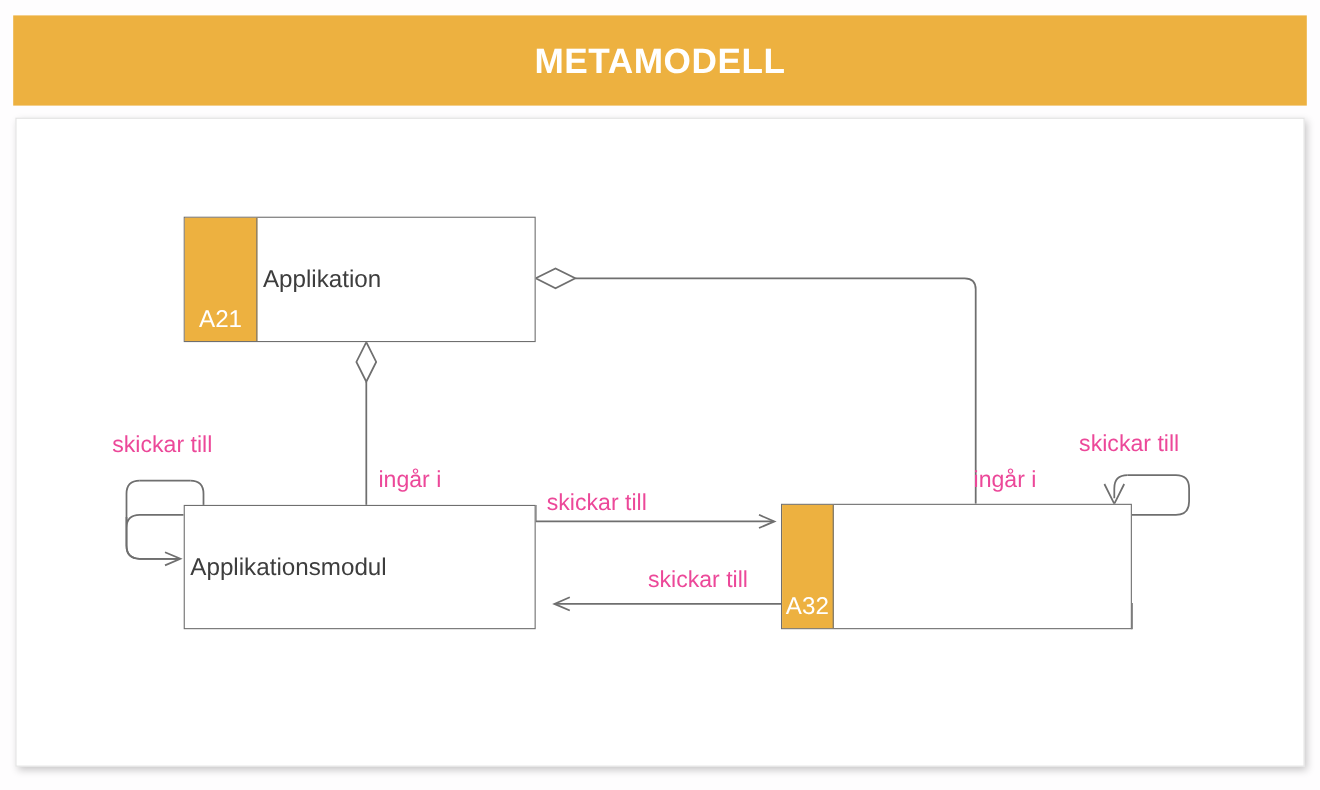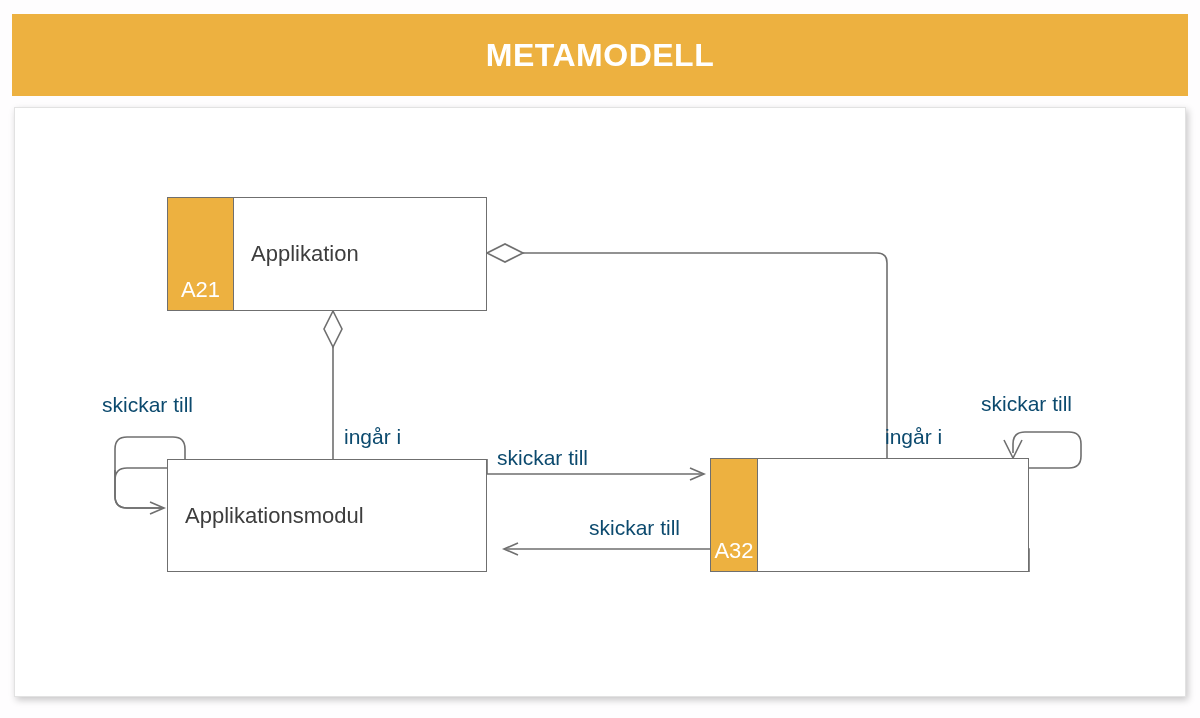--- a/index.html
+++ b/index.html
@@ -92,34 +92,34 @@
     position: relative;
     display: flex;
     align-items: center;
     justify-content: flex-start;
     box-sizing: border-box;
   }
   .uml-name {
     color: #3d3d3d;
     font-size: 22px;
     line-height: 1;
-    padding-left: 17px;
+    padding-left: 5px;
     white-space: nowrap;
   }
   #box-a21 { left: 152px; top: 89px;  width: 320px; height: 114px; }
   #box-a21 .uml-tab { width: 66px; }
   #box-a31 { left: 152px; top: 351px; width: 320px; height: 113px; }
   #box-a31 .uml-tab { width: 66px; }
   #box-a32 { left: 695px; top: 350px; width: 319px; height: 114px; }
   #box-a32 .uml-tab { width: 47px; }
   
   .edge-label {
     position: absolute;
     font-size: 21px;
-    color: #0c4a6e;
+    color: #ec4899;
     line-height: 1;
     white-space: nowrap;
     background: transparent;
     text-align: center;
   }
   #label-ingar-i-left   { left: 329px; top: 318px; }
   #label-ingar-i-right  { left: 870px; top: 318px; }
   #label-skickar-a31-a32{ left: 482px; top: 339px; }
   #label-skickar-a32-a31{ left: 574px; top: 409px; }
   #label-skickar-self-left  { left: 87px;  top: 286px; }

